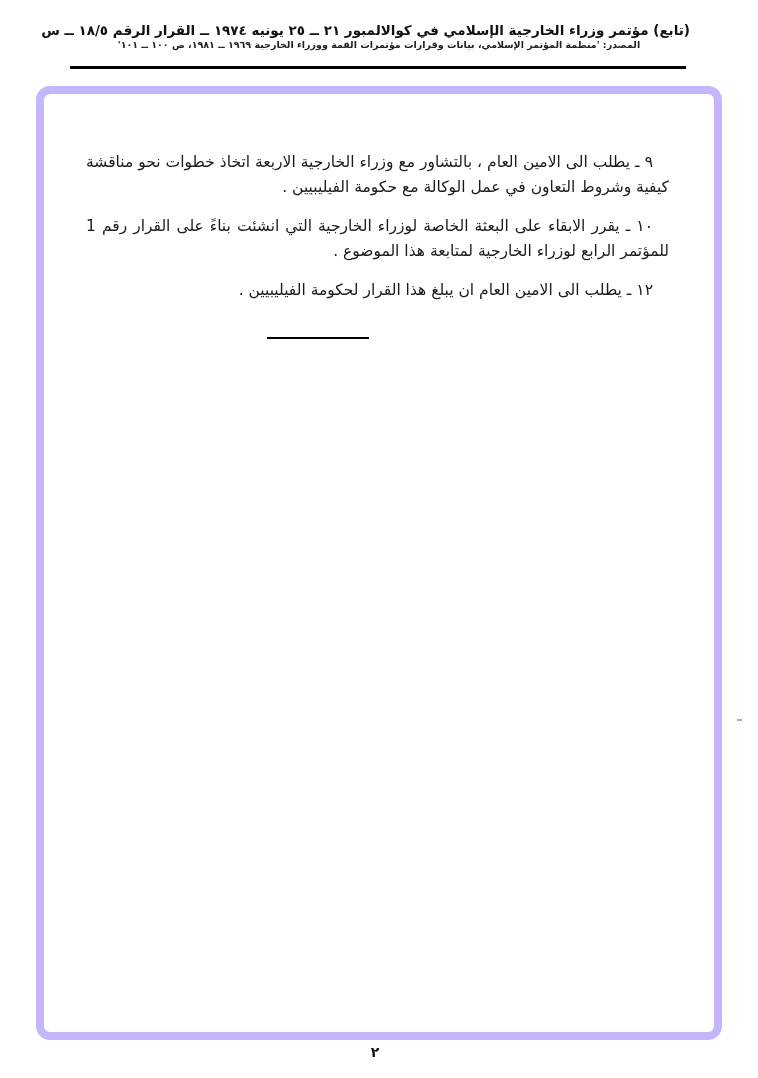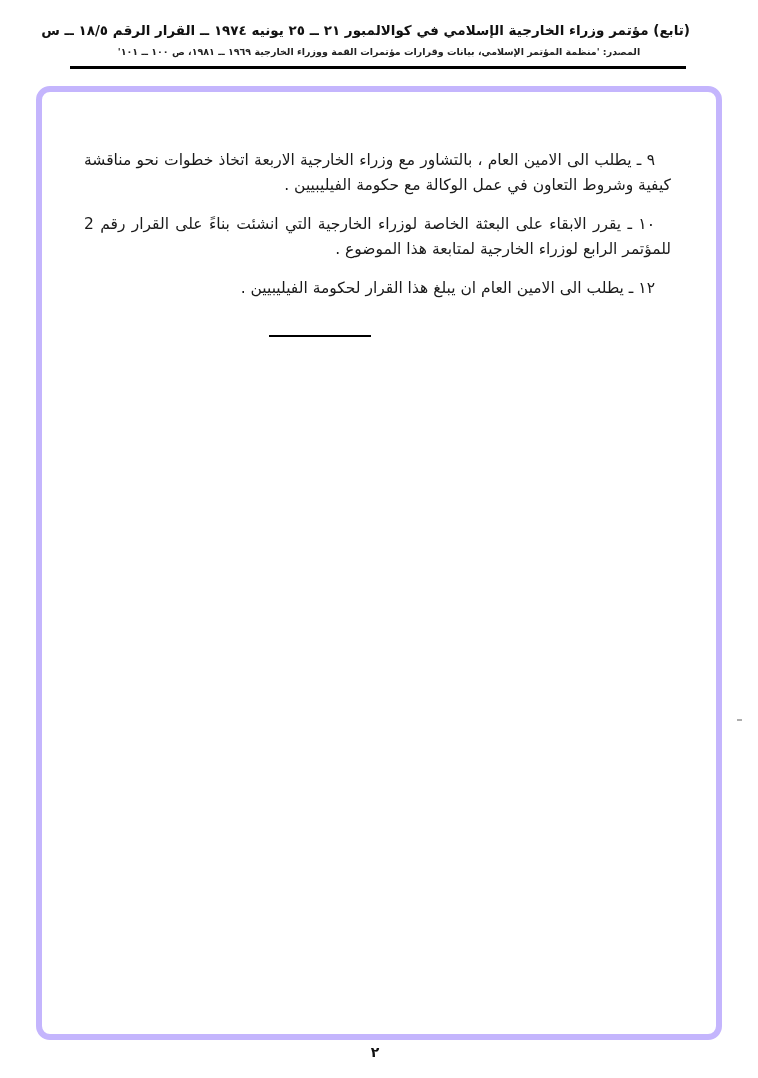--- a/index.html
+++ b/index.html
@@ -24,42 +24,42 @@
     text-align: center;
   }
   .header-title {
     font-size: 13.5px;
     font-weight: bold;
     color: #111;
     letter-spacing: 0.2px;
     white-space: nowrap;
   }
   .header-source {
-    margin-top: 8px;
+    margin-top: 1px;
     font-size: 9.5px;
     font-weight: bold;
     color: #222;
     white-space: nowrap;
   }
   .header-rule {
     position: absolute;
     top: 66px;
     right: 72px;
     left: 70px;
     height: 3px;
     background: #000;
     border: none;
   }
   .green-box {
     position: absolute;
     top: 86px;
     left: 36px;
     width: 686px;
     height: 954px;
-    border: 6px solid #c4b5fd;
+    border: 8px solid #c4b5fd;
     border-radius: 14px;
     box-sizing: border-box;
     background: #ffffff;
   }
   .doc-body {
     position: absolute;
     top: 56px;
     right: 45px;
     left: 42px;
   }
@@ -115,21 +115,21 @@
     <div class="header-source">المصدر: 'منظمة المؤتمر الإسلامي، بيانات وقرارات مؤتمرات القمة ووزراء الخارجية ١٩٦٩ ــ ١٩٨١، ص ١٠٠ ــ ١٠١'</div>
   </div>
 
   <div class="header-rule"></div>
 
   <div class="green-box">
     <div class="doc-body">
 
       <p class="para">٩ ـ يطلب الى الامين العام ، بالتشاور مع وزراء الخارجية الاربعة اتخاذ خطوات نحو مناقشة كيفية وشروط التعاون في عمل الوكالة مع حكومة الفيليبيين .</p>
 
-      <p class="para">١٠ ـ يقرر الابقاء على البعثة الخاصة لوزراء الخارجية التي انشئت بناءً على القرار رقم 2 للمؤتمر الرابع لوزراء الخارجية لمتابعة هذا الموضوع .</p>
+      <p class="para">١٠ ـ يقرر الابقاء على البعثة الخاصة لوزراء الخارجية التي انشئت بناءً على القرار رقم 1 للمؤتمر الرابع لوزراء الخارجية لمتابعة هذا الموضوع .</p>
 
 
       <p class="para">١٢ ـ يطلب الى الامين العام ان يبلغ هذا القرار لحكومة الفيليبيين .</p>
 
       <div class="mid-divider"></div>
 
     </div>
   </div>
 
   <div class="stray-mark"></div>

